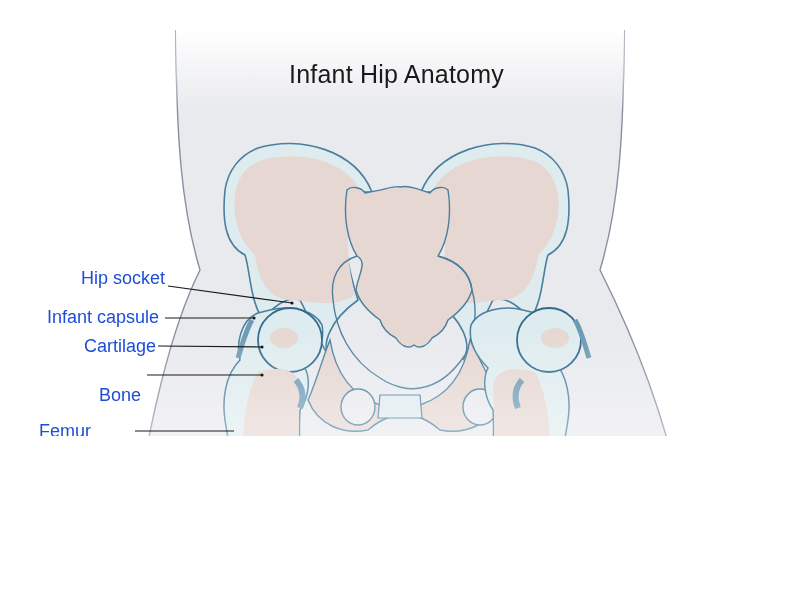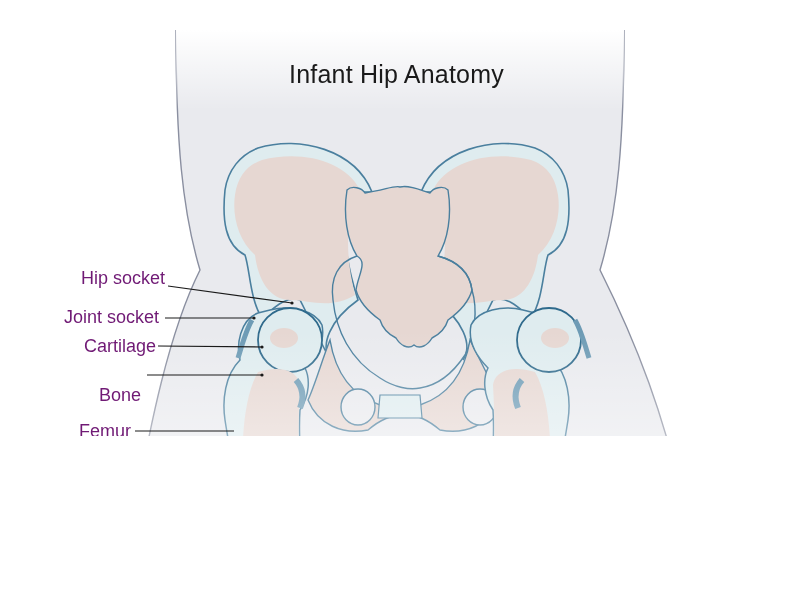--- a/index.html
+++ b/index.html
@@ -1,19 +1,19 @@
 <!DOCTYPE html>
 <html><head>
 <meta charset="utf-8">
 <style>
   html,body{margin:0;padding:0;background:#ffffff;}
   #canvas{position:relative;width:793px;height:436px;overflow:hidden;background:#ffffff;font-family:Liberation Sans, sans-serif;}
   #canvas svg{position:absolute;left:0;top:0;}
   .title{position:absolute;left:0;width:793px;top:60px;text-align:center;font-size:25px;color:#1a1a1a;letter-spacing:0.2px;}
-  .lbl{position:absolute;font-size:18px;color:#701a75;white-space:nowrap;text-align:right;}
+  .lbl{position:absolute;font-size:18px;color:#1d4ed8;white-space:nowrap;text-align:right;}
 </style>
 </head>
 <body>
 
 <div id="canvas">
   <svg width="793" height="602" viewBox="0 0 793 602">
     <defs>
       <linearGradient id="fadeBottom" x1="0" y1="0" x2="0" y2="1">
         <stop offset="0" stop-color="#ffffff" stop-opacity="0"></stop>
         <stop offset="0.55" stop-color="#ffffff" stop-opacity="0"></stop>
@@ -88,17 +88,17 @@
       <circle cx="262" cy="347" r="1.6" fill="#1a1a1a"></circle>
       <line x1="147" y1="375" x2="262" y2="375" stroke="#1a1a1a" stroke-width="1.2"></line>
       <circle cx="262" cy="375" r="1.6" fill="#1a1a1a"></circle>
       <line x1="135" y1="431" x2="234" y2="431" stroke="#1a1a1a" stroke-width="1.2"></line>
     </g>
   </svg>
 
   <div class="title">Infant Hip Anatomy</div>
 
   <div class="lbl" style="right:628px;top:268px;">Hip socket</div>
-  <div class="lbl" style="right:634px;top:307px;">Joint socket</div>
+  <div class="lbl" style="right:634px;top:307px;">Infant capsule</div>
   <div class="lbl" style="right:637px;top:336px;">Cartilage</div>
   <div class="lbl" style="right:652px;top:385px;">Bone</div>
-  <div class="lbl" style="right:662px;top:421px;">Femur</div>
+  <div class="lbl" style="right:702px;top:421px;">Femur</div>
 </div>
 
 </body></html>

